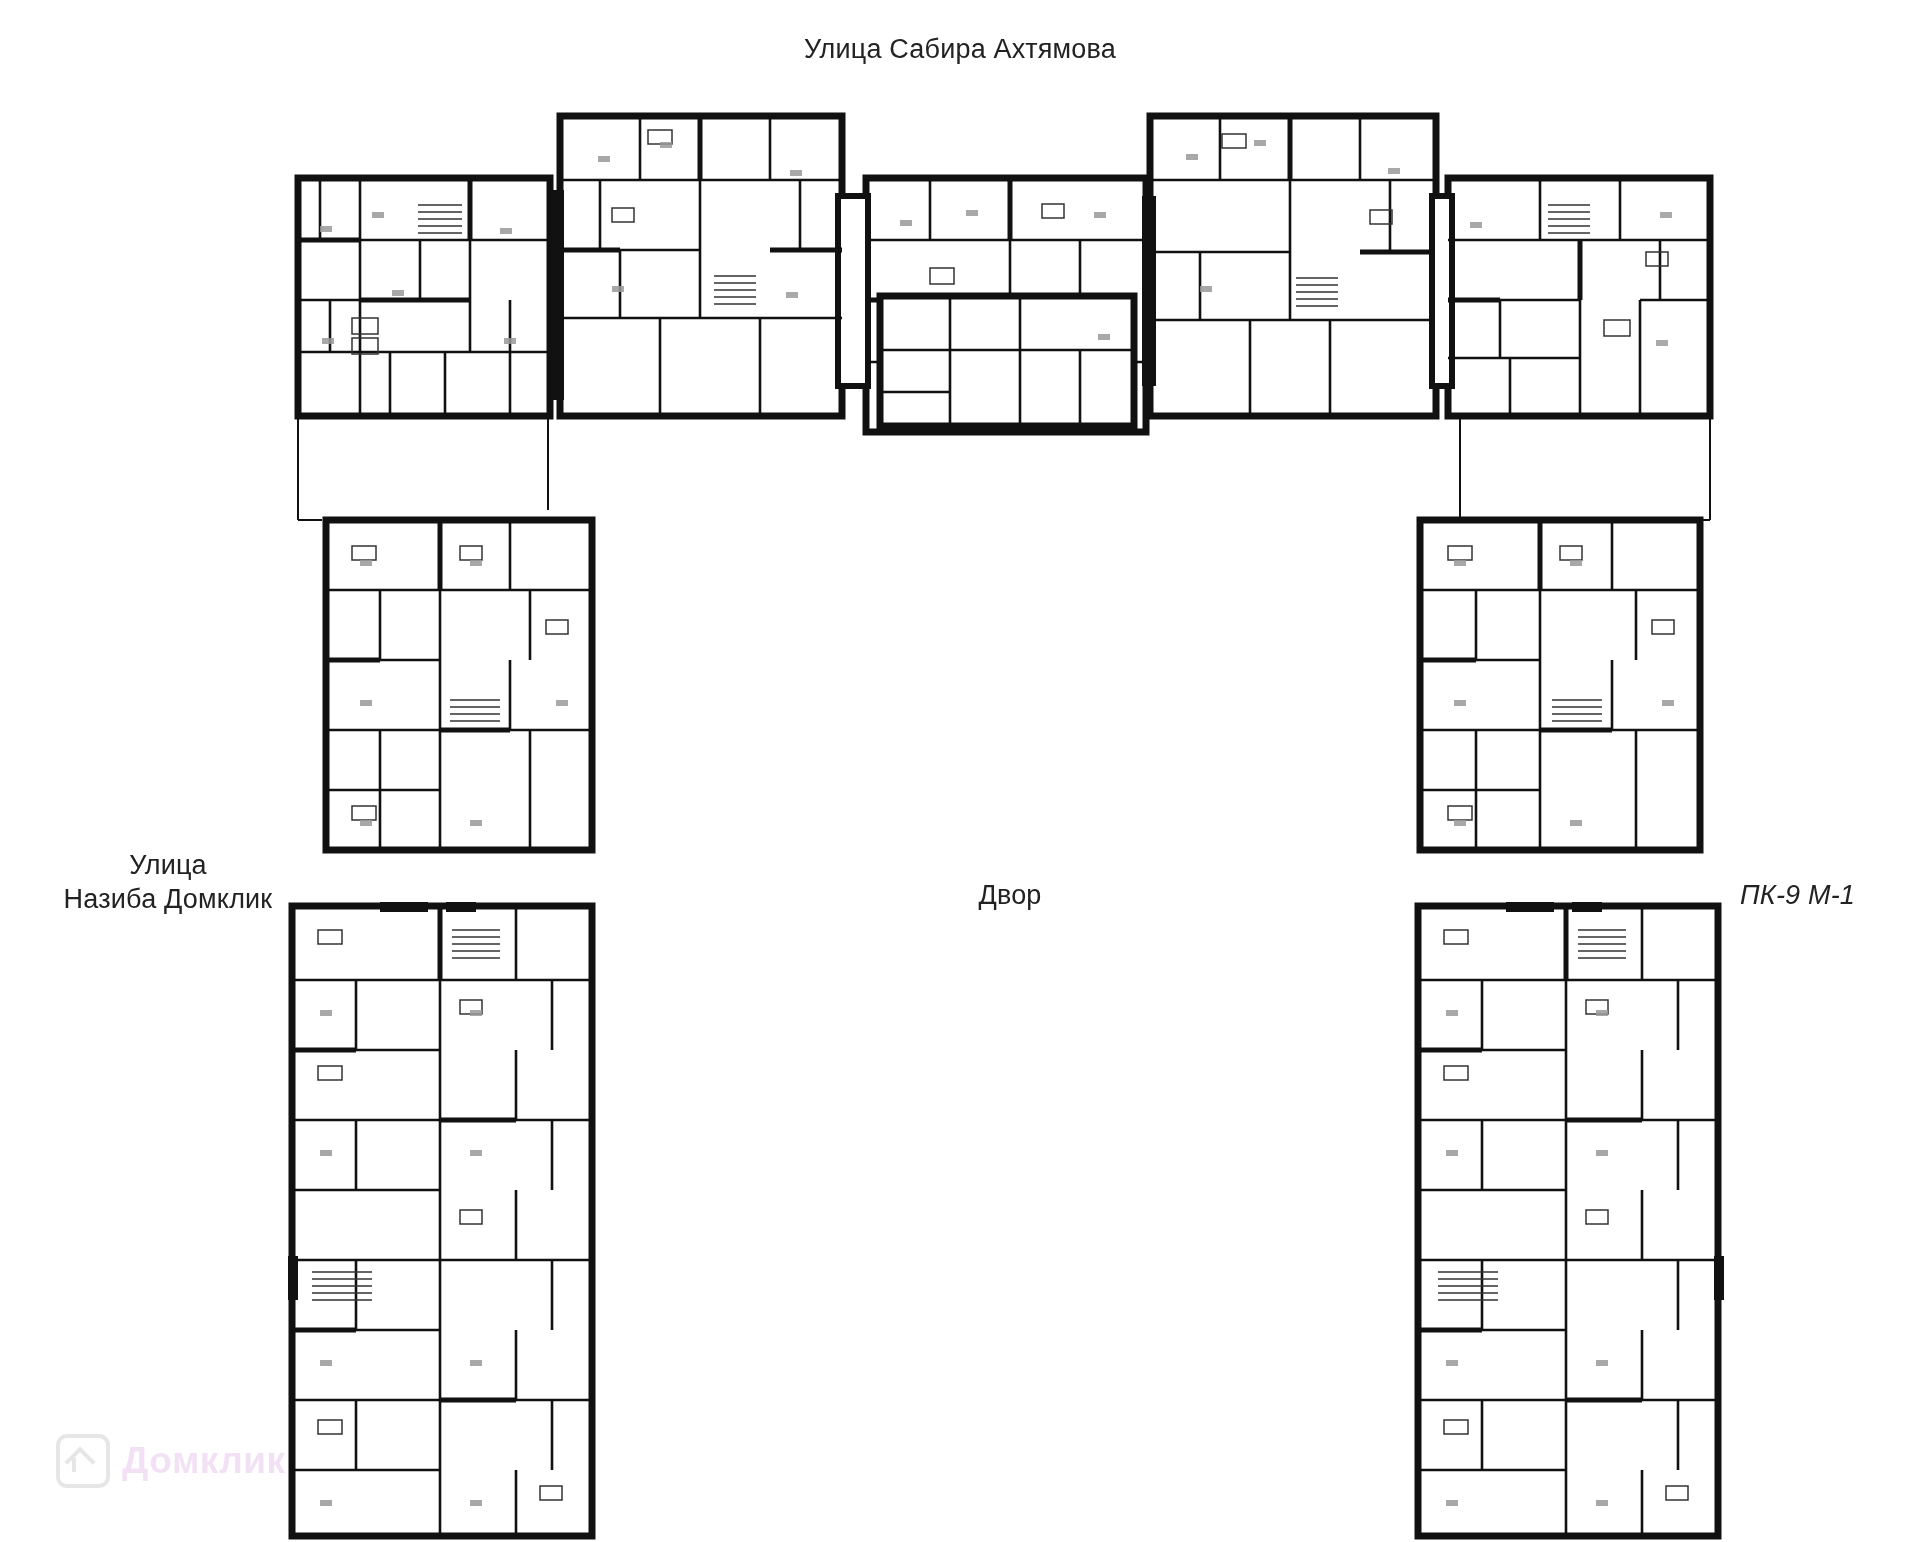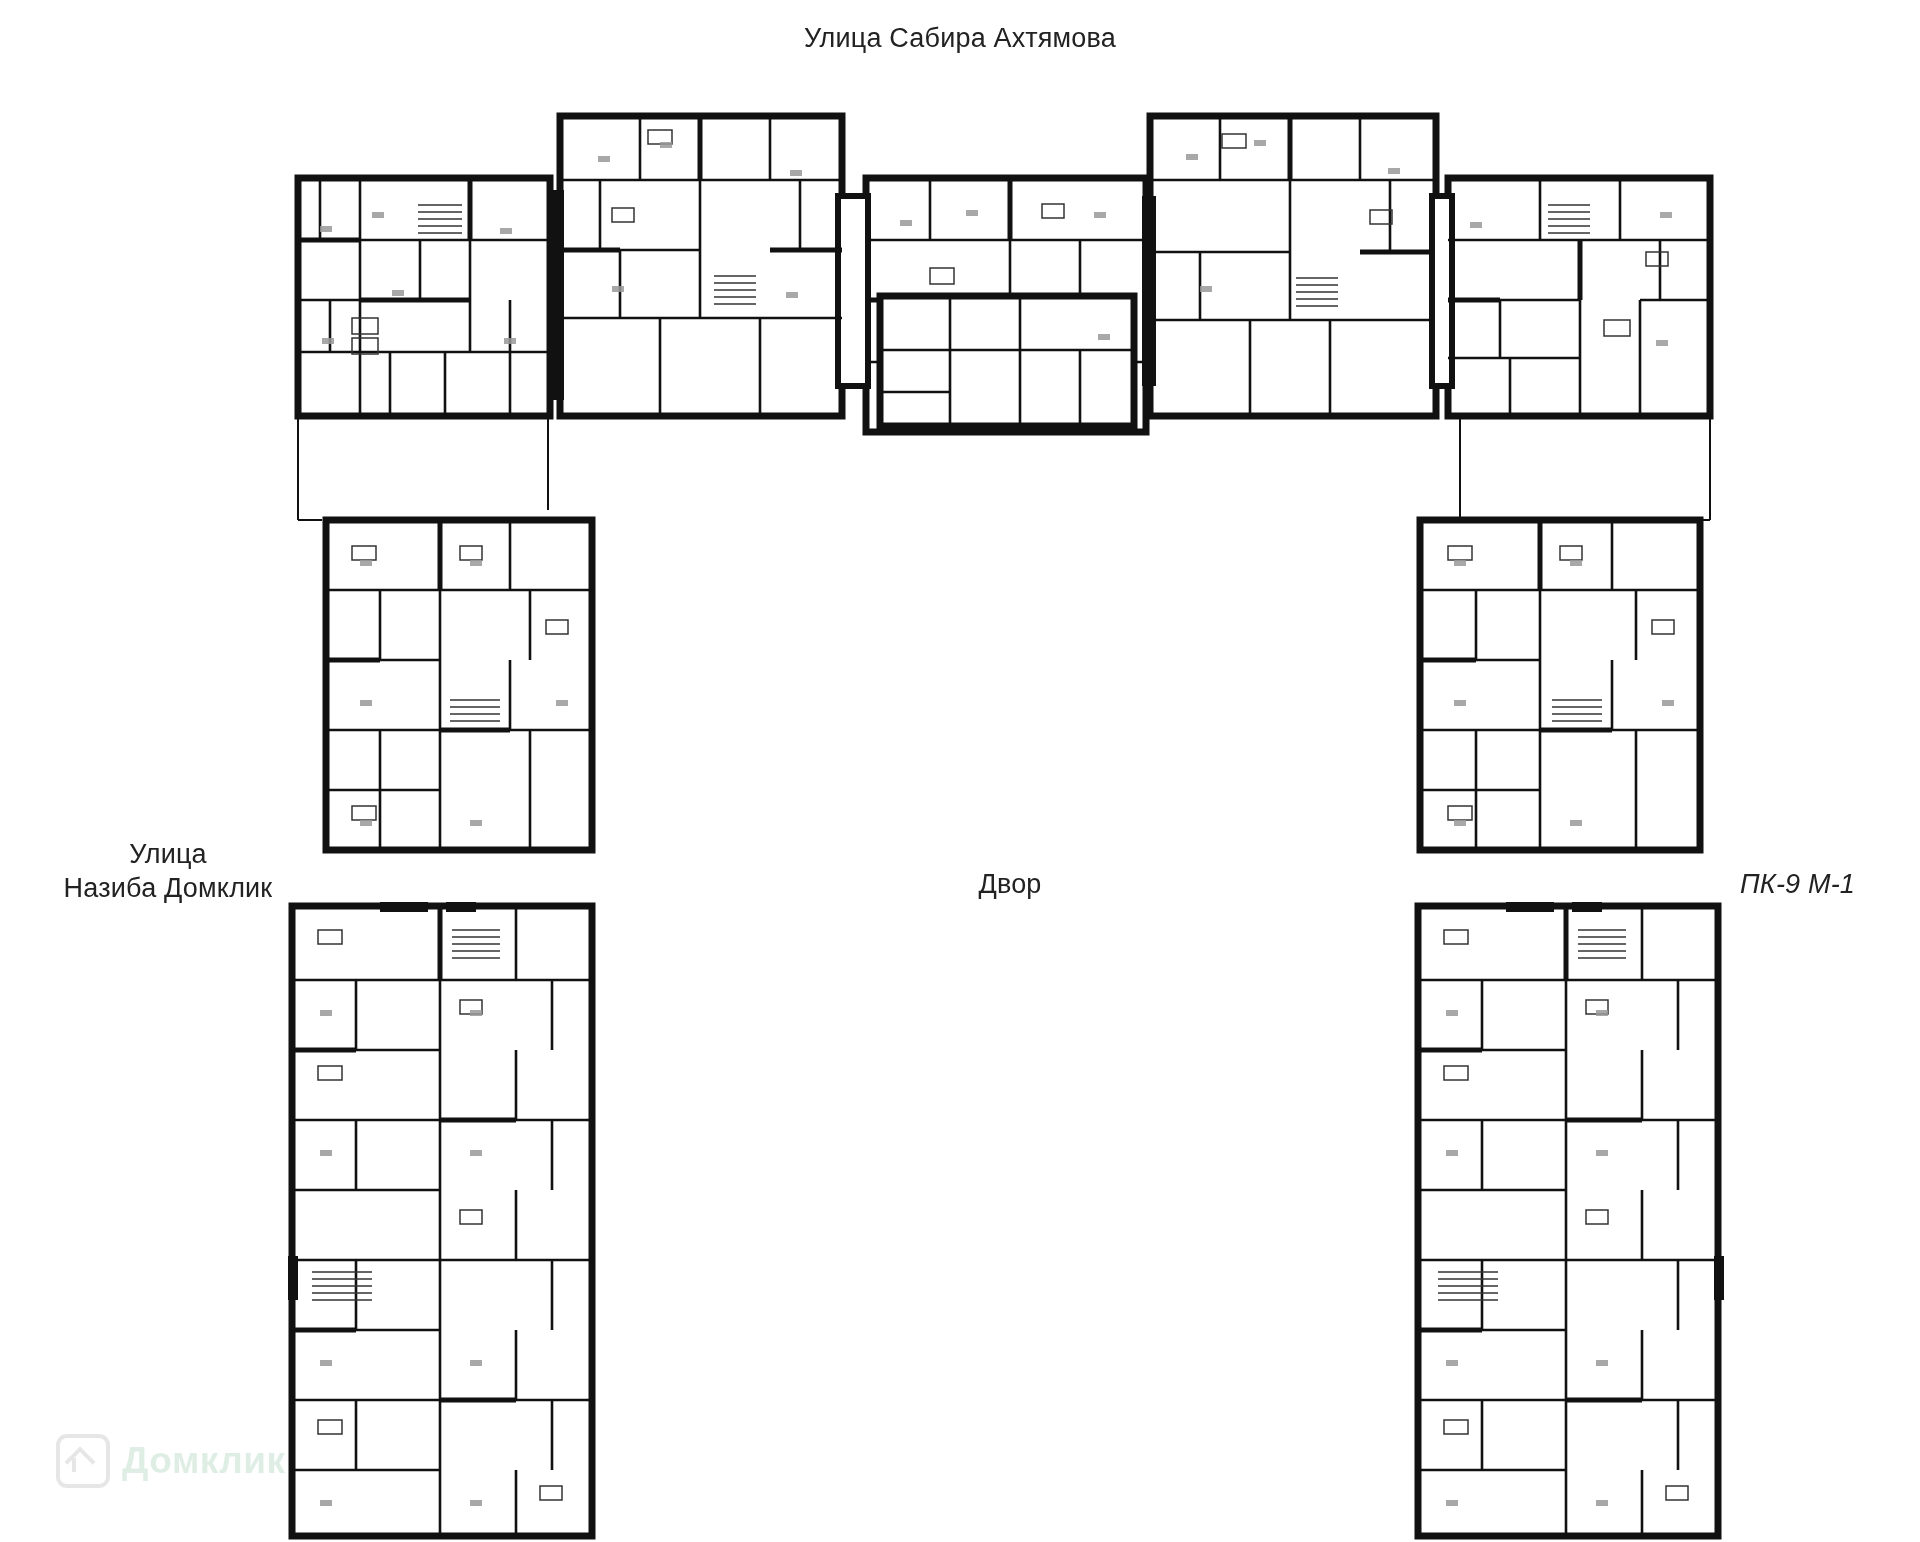--- a/index.html
+++ b/index.html
@@ -16,20 +16,21 @@
     overflow: hidden;
   }
   .label {
     position: absolute;
     font-size: 27px;
     line-height: 1.25;
     color: #222222;
     white-space: pre-line;
     text-align: center;
     letter-spacing: 0.2px;
+    margin-top: 11px;
   }
   #label-top {
     left: 0;
     right: 0;
     top: 22px;
     text-align: center;
   }
   #label-left {
     left: 58px;
     top: 838px;
@@ -90,21 +91,21 @@
     position: absolute;
     left: 12px;
     top: 20px;
     width: 4px;
     height: 14px;
     background: #4a4a4a;
   }
   .wm-text {
     font-size: 37px;
     font-weight: bold;
-    color: #15803d;
+    color: #a21caf;
     letter-spacing: 0.5px;
   }
 </style>
 </head>
 <body>
 
 <div id="plan-wrap">
 <svg id="plan-svg" width="1920" height="1542" viewBox="0 0 1920 1542" xmlns="http://www.w3.org/2000/svg">
   <defs>
     <g id="unitcell">

